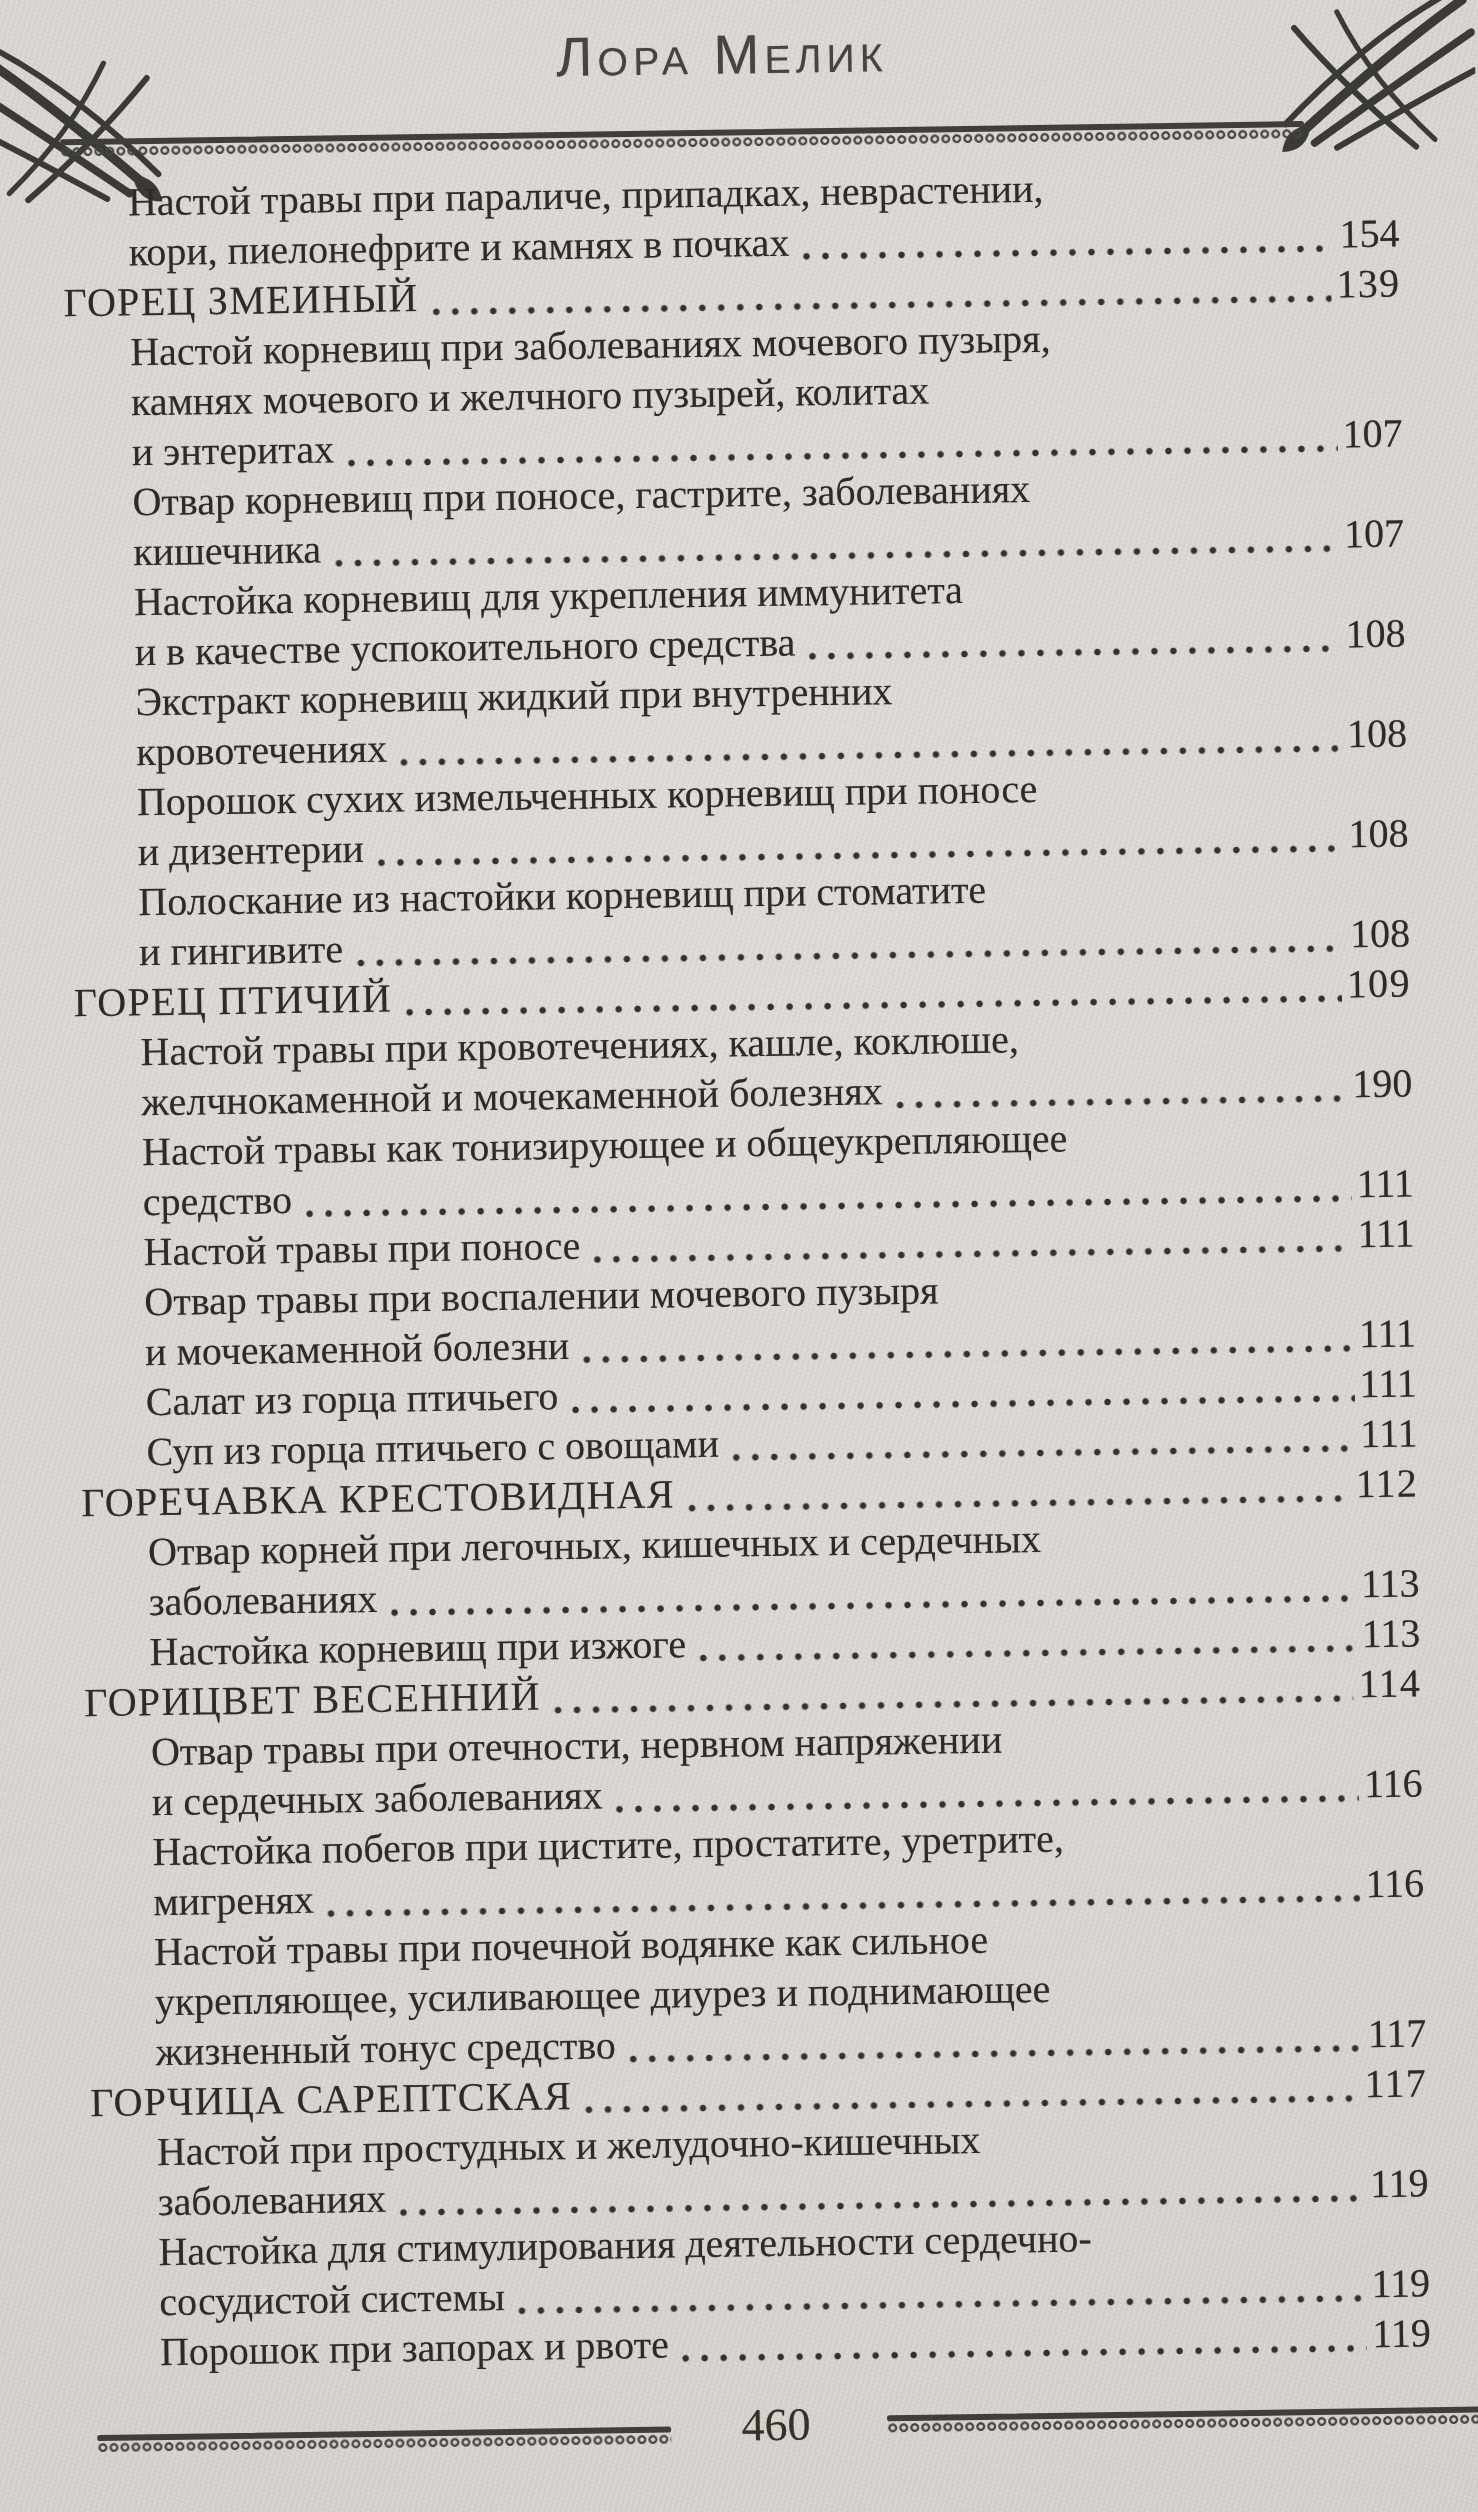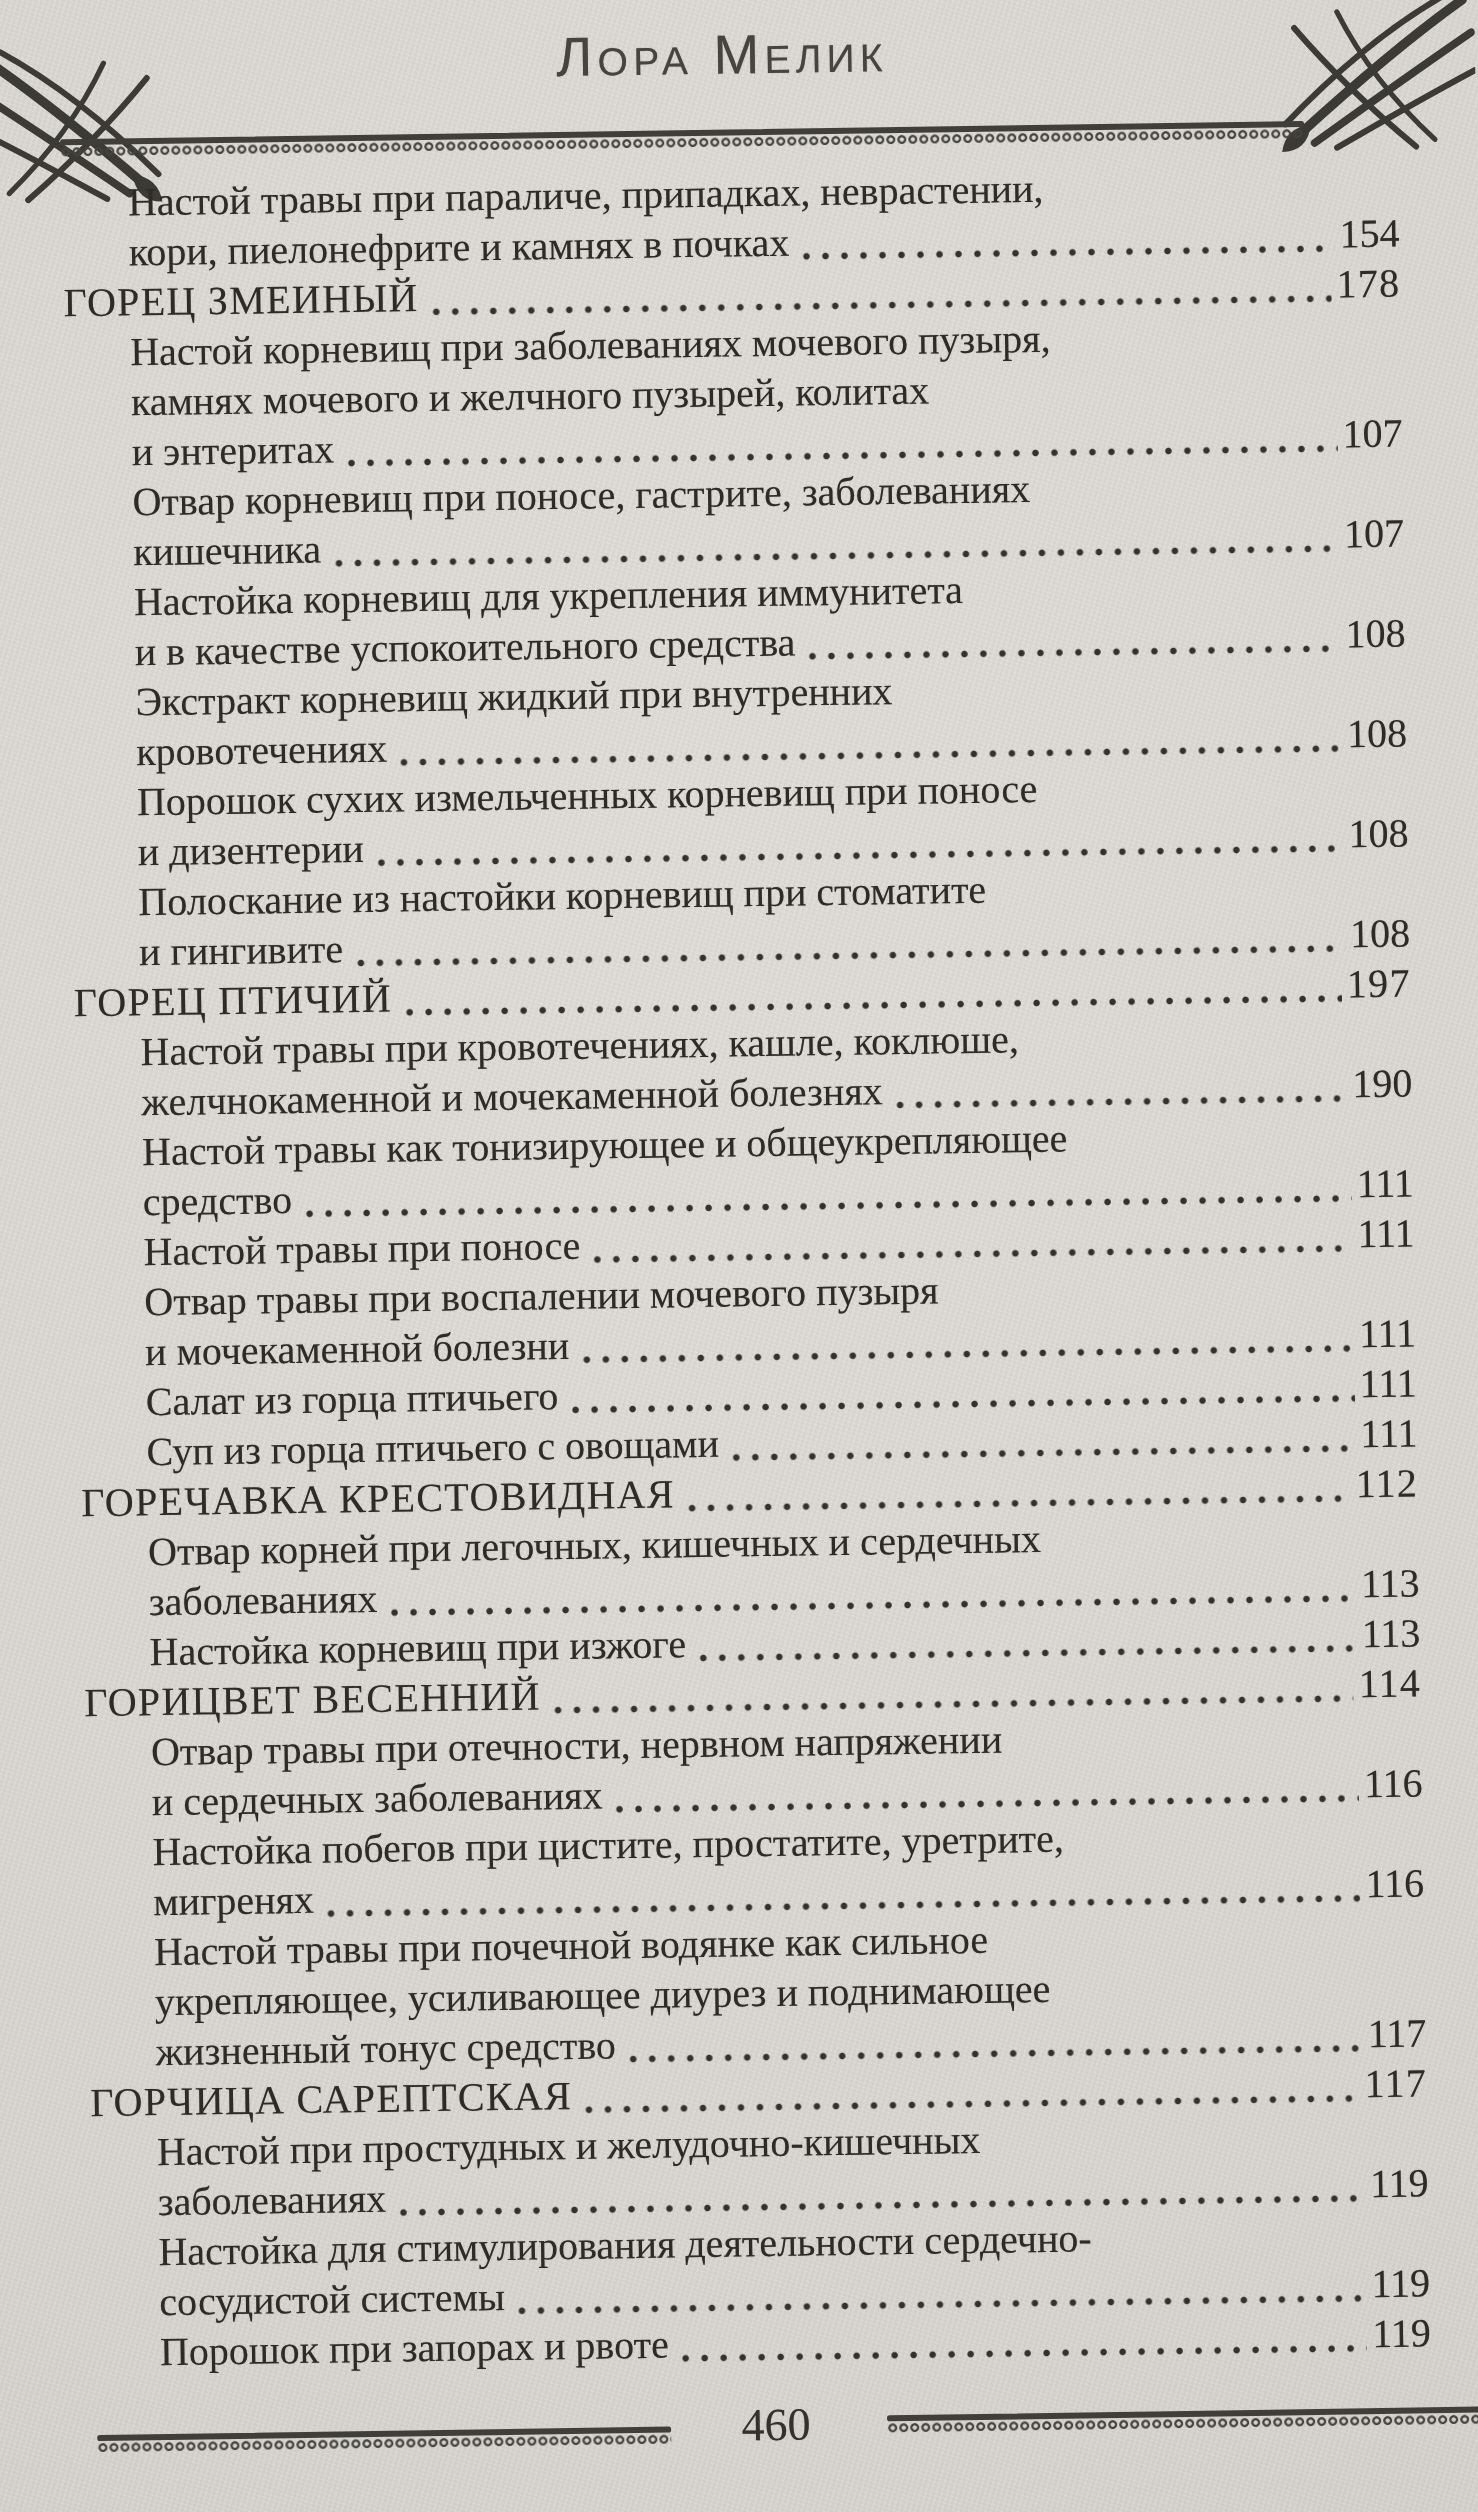--- a/index.html
+++ b/index.html
@@ -106,21 +106,21 @@
           <span class="t">Настой травы при параличе, припадках, неврастении,</span>
         </div>
       <div class="toc-row">
           <span class="t">кори, пиелонефрите и камнях в почках</span>
           <span class="leader"></span>
           <span class="pg">154</span>
         </div>
       <div class="toc-row sec">
           <span class="t">ГОРЕЦ ЗМЕИНЫЙ</span>
           <span class="leader"></span>
-          <span class="pg">178</span>
+          <span class="pg">139</span>
         </div>
       <div class="toc-row nopage">
           <span class="t">Настой корневищ при заболеваниях мочевого пузыря,</span>
         </div>
       <div class="toc-row nopage">
           <span class="t">камнях мочевого и желчного пузырей, колитах</span>
         </div>
       <div class="toc-row">
           <span class="t">и энтеритах</span>
           <span class="leader"></span>
@@ -162,21 +162,21 @@
           <span class="t">Полоскание из настойки корневищ при стоматите</span>
         </div>
       <div class="toc-row">
           <span class="t">и гингивите</span>
           <span class="leader"></span>
           <span class="pg">108</span>
         </div>
       <div class="toc-row sec">
           <span class="t">ГОРЕЦ ПТИЧИЙ</span>
           <span class="leader"></span>
-          <span class="pg">197</span>
+          <span class="pg">109</span>
         </div>
       <div class="toc-row nopage">
           <span class="t">Настой травы при кровотечениях, кашле, коклюше,</span>
         </div>
       <div class="toc-row">
           <span class="t">желчнокаменной и мочекаменной болезнях</span>
           <span class="leader"></span>
           <span class="pg">190</span>
         </div>
       <div class="toc-row nopage">

